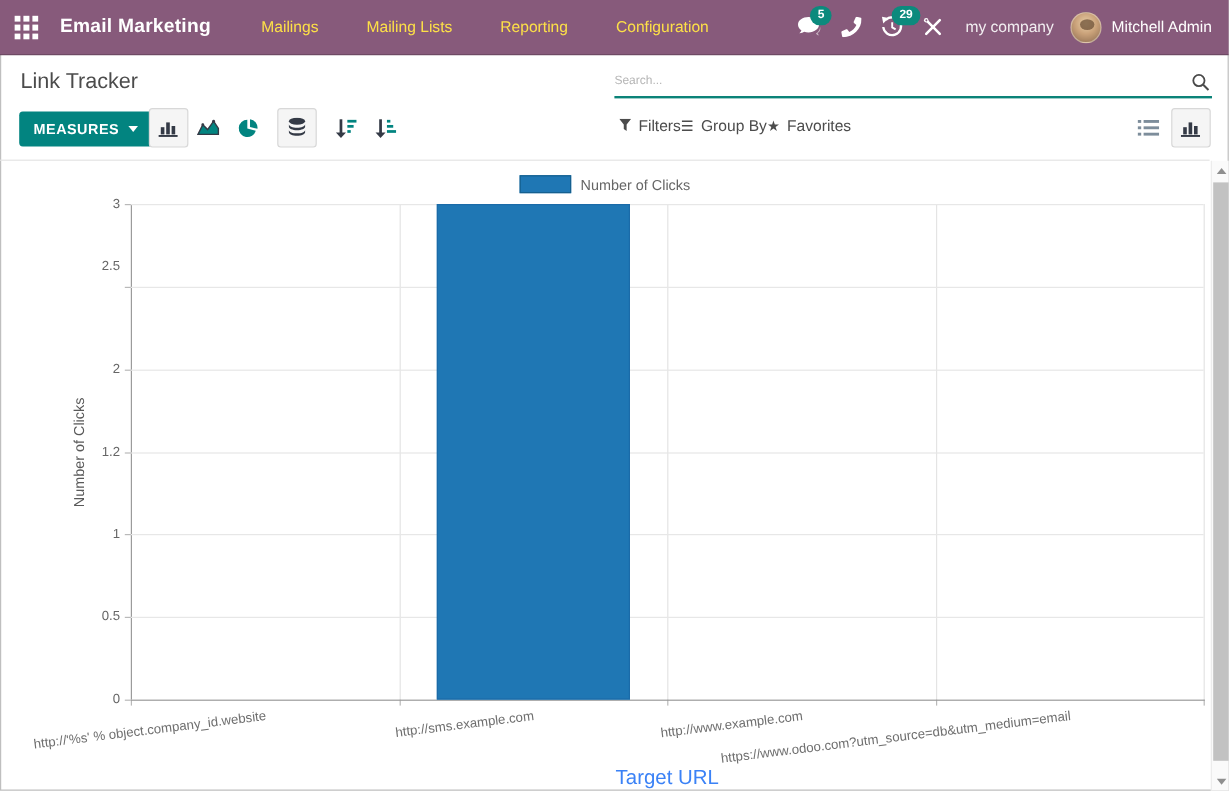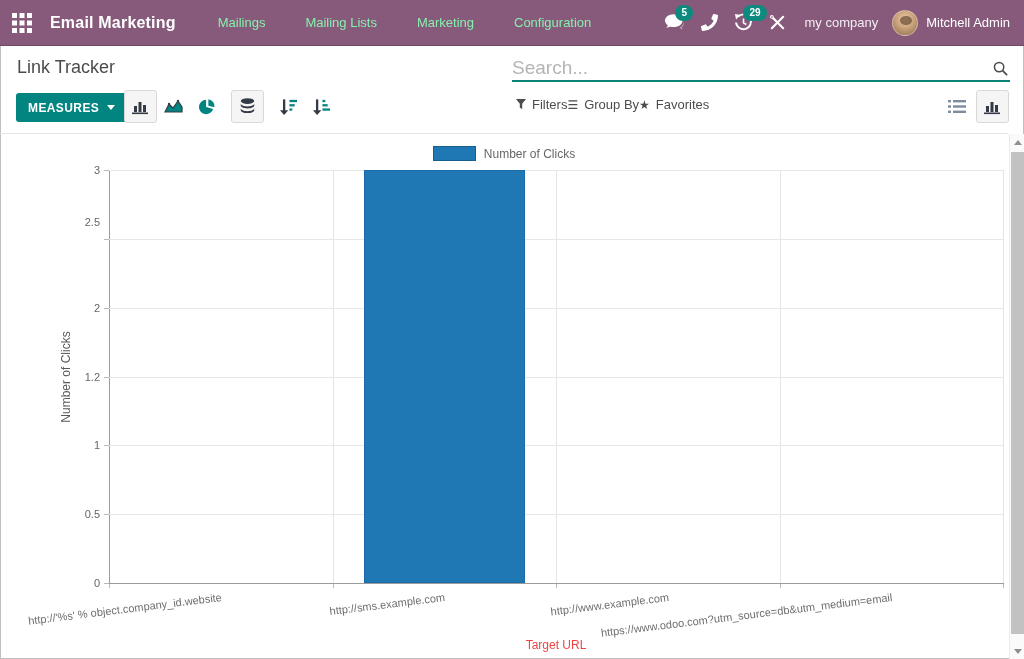--- a/index.html
+++ b/index.html
@@ -18,21 +18,21 @@
     background: var(--navbar-bg, #875A7B);
     display:flex; align-items:center;
     border-bottom: 1px solid rgba(0,0,0,.18);
     color:#fff;
   }
   .apps-btn { width:44px; height:46px; display:flex; align-items:center; justify-content:center; cursor:pointer; }
   .app-title { font-size:16px; font-weight:bold; margin:0 8px 0 6px; letter-spacing:.2px; cursor:pointer; }
   .nav-menu { display:flex; align-items:center; margin-left:14px; height:46px; }
   .nav-menu .nav-item {
     padding:0 20px; height:34px; display:flex; align-items:center;
-    font-size:13px; color:#86efac; cursor:pointer; white-space:nowrap;
+    font-size:13px; color:#fde047; cursor:pointer; white-space:nowrap;
   }
   .systray { margin-left:auto; display:flex; align-items:center; height:46px; padding-right:14px; }
   .tray-icon { position:relative; width:34px; height:46px; display:flex; align-items:center; justify-content:center; cursor:pointer; }
   .tray-badge {
     position:absolute; top:5px; left:17px;
     background: var(--badge-teal, #0c8a7d); color:#fff;
     font-size:10px; line-height:10px; padding:3px 6px; border-radius:9px;
     font-weight:bold;
   }
   .company-name { font-size:13px; color:#f2eef1; padding:0 14px 0 10px; cursor:pointer; white-space:nowrap; }
@@ -43,21 +43,21 @@
     margin-right:8px; cursor:pointer; overflow:hidden; position:relative;
   }
   .avatar::after{ content:""; position:absolute; left:7px; top:5px; width:12px; height:9px; border-radius:50%; background:#6d5138; opacity:.75;}
   .user-name { font-size:13px; color:#fff; cursor:pointer; white-space:nowrap; }
 
   
   .cp-title { position:absolute; left:17px; top:57px; font-size:18px; color:#4c4c4c; }
   .search-box { position:absolute; left:512px; top:55px; width:498px; height:27px; border-bottom:2px solid #0b8378; }
   .search-box input {
     width:calc(100% - 24px); height:100%; border:none; outline:none;
-    font-size:19px; color:#14532d; font-family:"Liberation Sans",sans-serif; background:transparent;
+    font-size:10px; color:#14532d; font-family:"Liberation Sans",sans-serif; background:transparent;
   }
   .search-box input::placeholder { color:#b5b5b5; }
   .search-icon { position:absolute; right:2px; top:6px; cursor:pointer; }
 
   
   .measures-btn {
     position:absolute; left:16px; top:93px; height:29px;
     background: var(--accent-teal, #028480); color:#fff; border:none; border-radius:3px;
     font-size:12px; font-weight:bold; letter-spacing:.4px;
     padding:0 12px; display:flex; align-items:center; gap:8px; cursor:pointer;
@@ -88,21 +88,21 @@
 
   .vline, .hline, .bar, .ytick-label, .xtick-label, .tick { position:absolute; }
   .vline { width:1px; background:#e4e4e4; }
   .vline.axis { background:#9b9b9b; }
   .hline { height:1px; background:#e7e7e7; }
   .hline.axis { background:#9b9b9b; }
   .tick { background:#b9b9b9; }
   .ytick-label { width:42px; text-align:right; font-size:11px; color:#666; }
   .xtick-label { font-size:11px; color:#6e6e6e; white-space:nowrap; transform:rotate(-7deg); transform-origin:100% 0; }
   .bar { background: var(--bar-blue, #1f77b4); border:1px solid #1b6ba8; cursor:pointer; }
-  .axis-title-x { position:absolute; font-size:12px; color:#ef4444; }
+  .axis-title-x { position:absolute; font-size:17px; color:#3b82f6; }
   .axis-title-y { position:absolute; font-size:12px; color:#595959; transform:translate(-50%,-50%) rotate(-90deg); white-space:nowrap; }
 
   
   .scrollbar {
     position:absolute; right:0; top:134px; width:15px; height:525px;
     background:#fafafa; border-left:1px solid #ececec;
   }
   .sb-arrow { position:absolute; left:0; width:15px; height:16px; display:flex; align-items:center; justify-content:center; cursor:pointer; }
   .sb-arrow.up { top:0; }
   .sb-arrow.down { bottom:0; }
@@ -126,21 +126,21 @@
         <rect x="0" y="15" width="5" height="5"></rect>
           <rect x="7.5" y="15" width="5" height="5"></rect>
           <rect x="15" y="15" width="5" height="5"></rect>
       </g>
     </svg>
   </div>
   <div class="app-title">Email Marketing</div>
   <div class="nav-menu">
       <div class="nav-item">Mailings</div>
       <div class="nav-item">Mailing Lists</div>
-      <div class="nav-item">Marketing</div>
+      <div class="nav-item">Reporting</div>
       <div class="nav-item">Configuration</div>
     </div>
 
   <div class="systray">
     <div class="tray-icon">
       <svg width="21" height="18" viewBox="0 0 24 20">
         <path fill="#fff" d="M10 0C4.5 0 0 3.2 0 7.2c0 2.1 1.2 4 3.2 5.3-.2.9-.8 2.1-1.9 2.9 1.8.1 3.5-.7 4.5-1.4 1.3.4 2.7.6 4.2.6 5.5 0 10-3.2 10-7.2S15.5 0 10 0z"></path>
         <path fill="#fff" opacity=".55" d="M21 9.1c0 2.7-1.5 5-3.9 6.4.7 1.1 1.8 1.8 3 1.9-.8-.6-1.2-1.5-1.4-2.2 1.6-1 2.6-2.5 2.6-4.2 0-.7-.1-1.3-.3-1.9z"></path>
       </svg>
       <span class="tray-badge">5</span>

